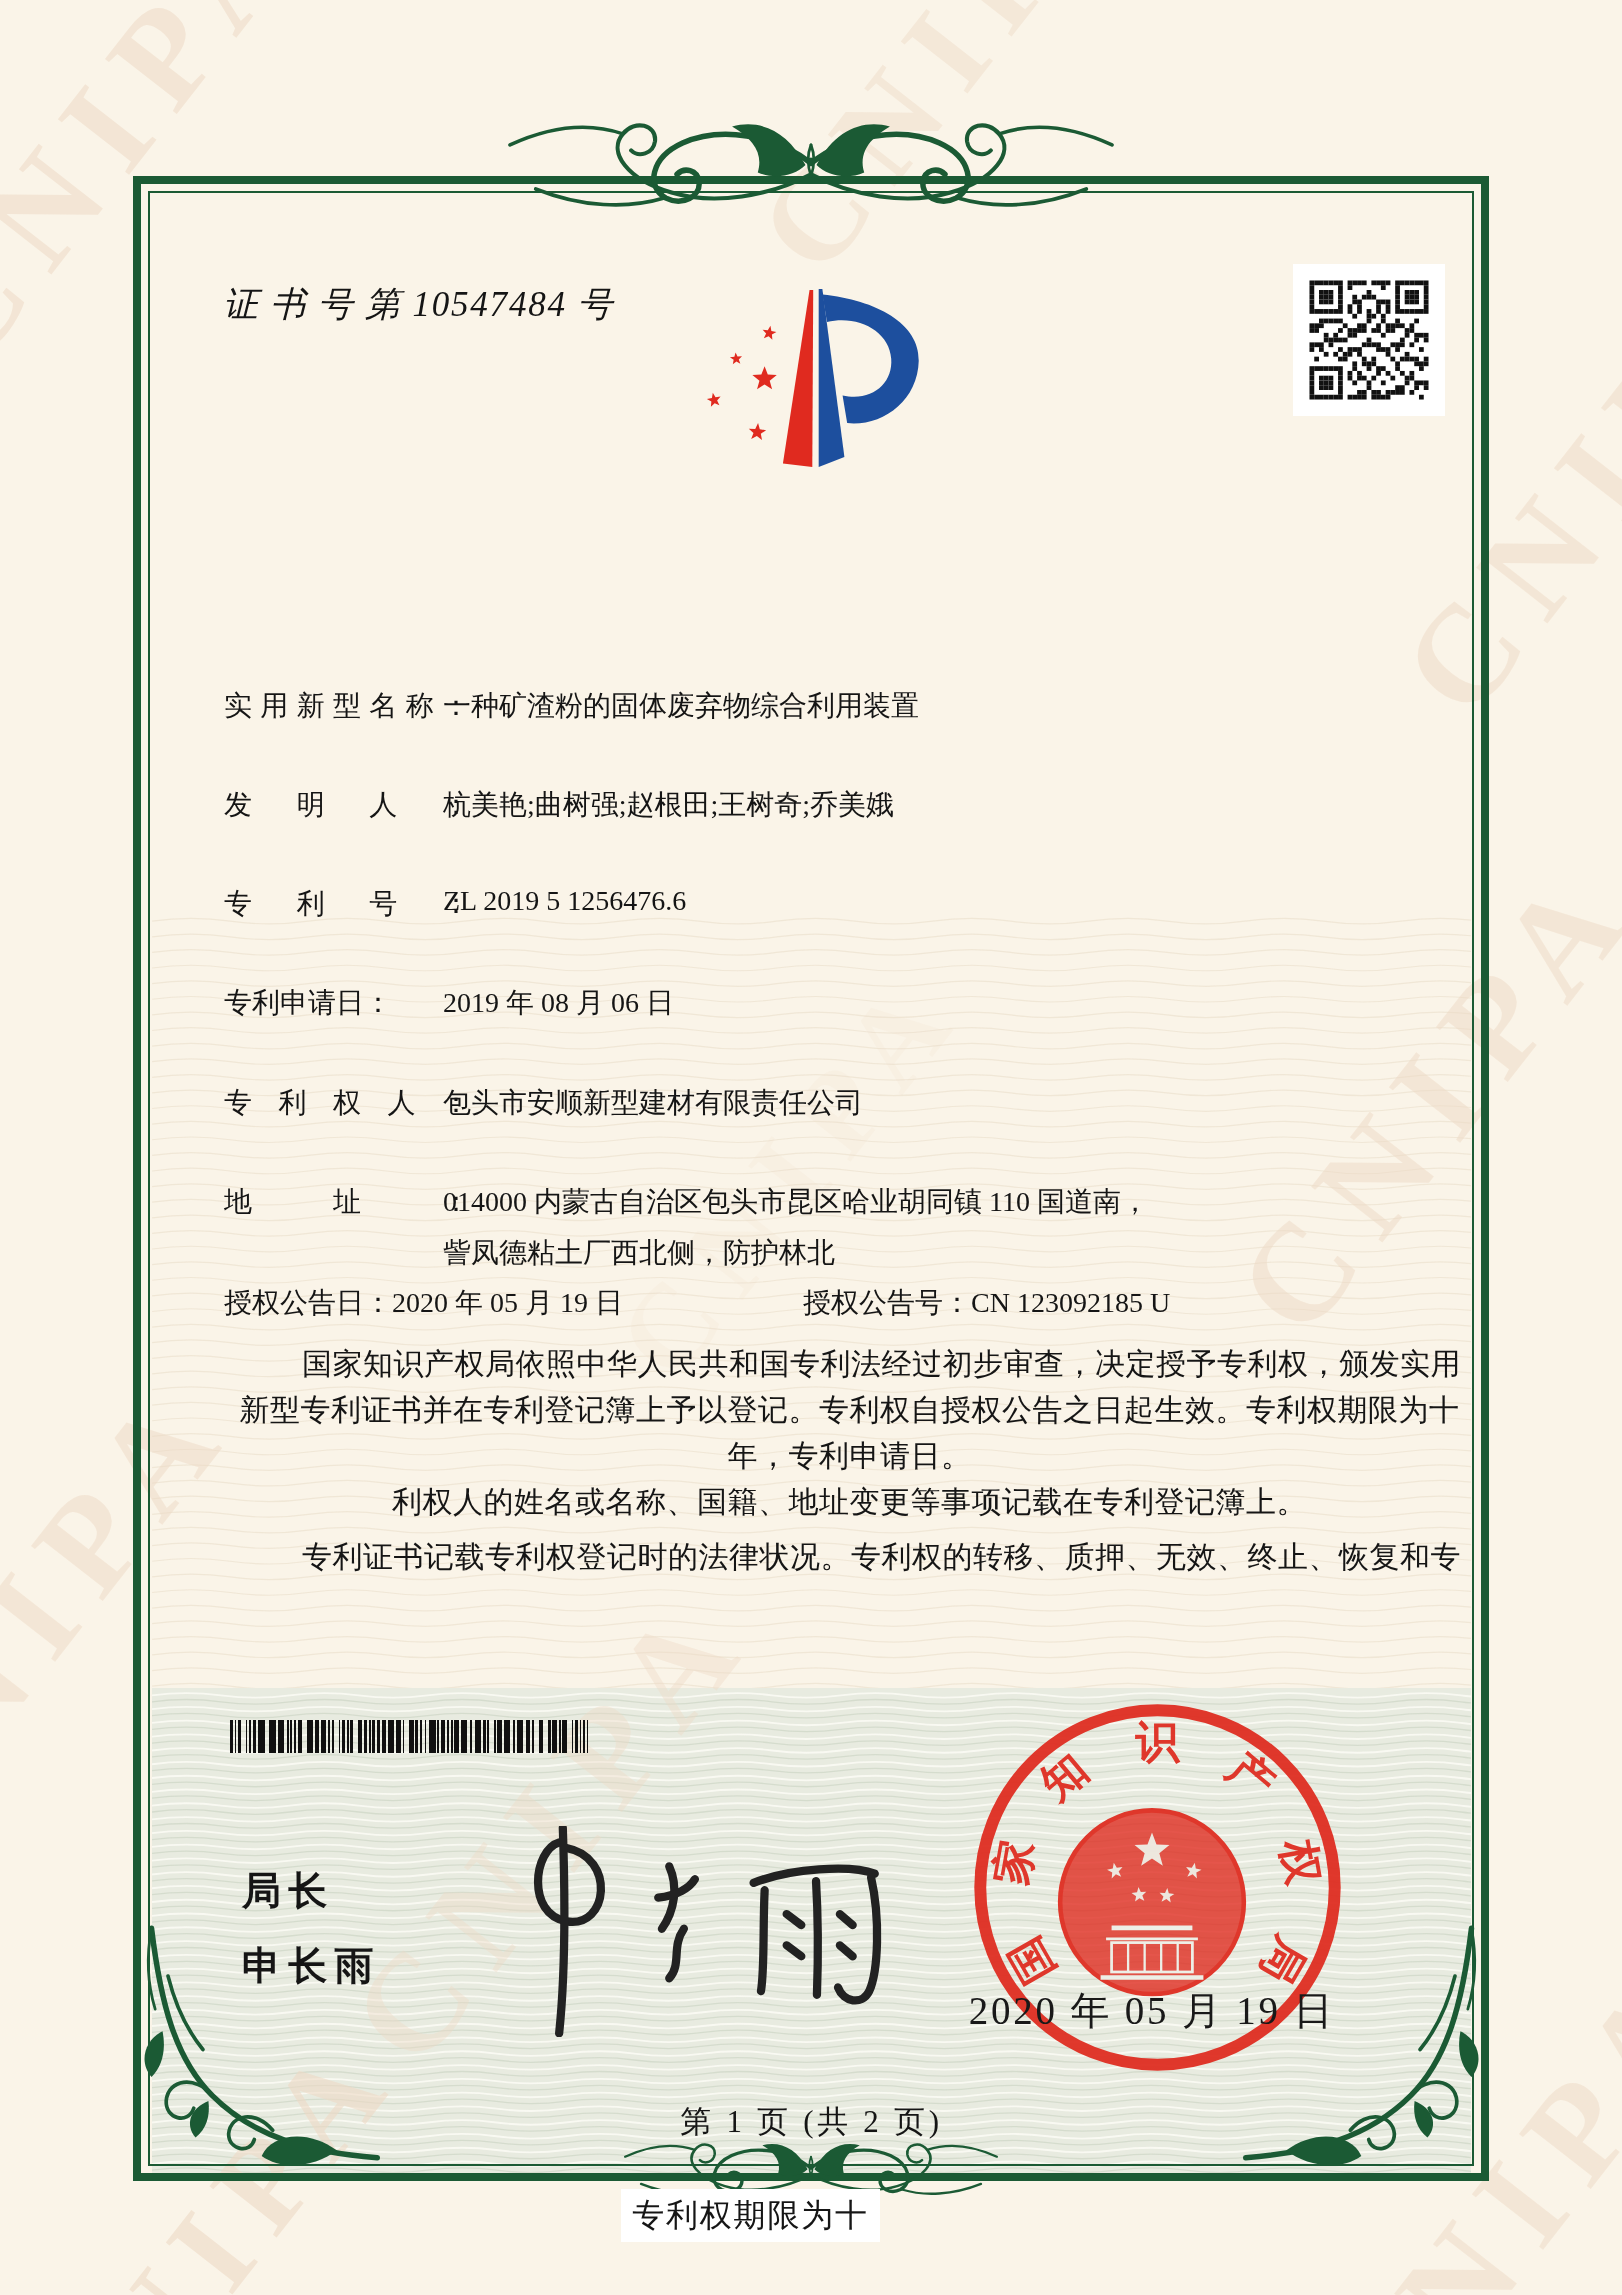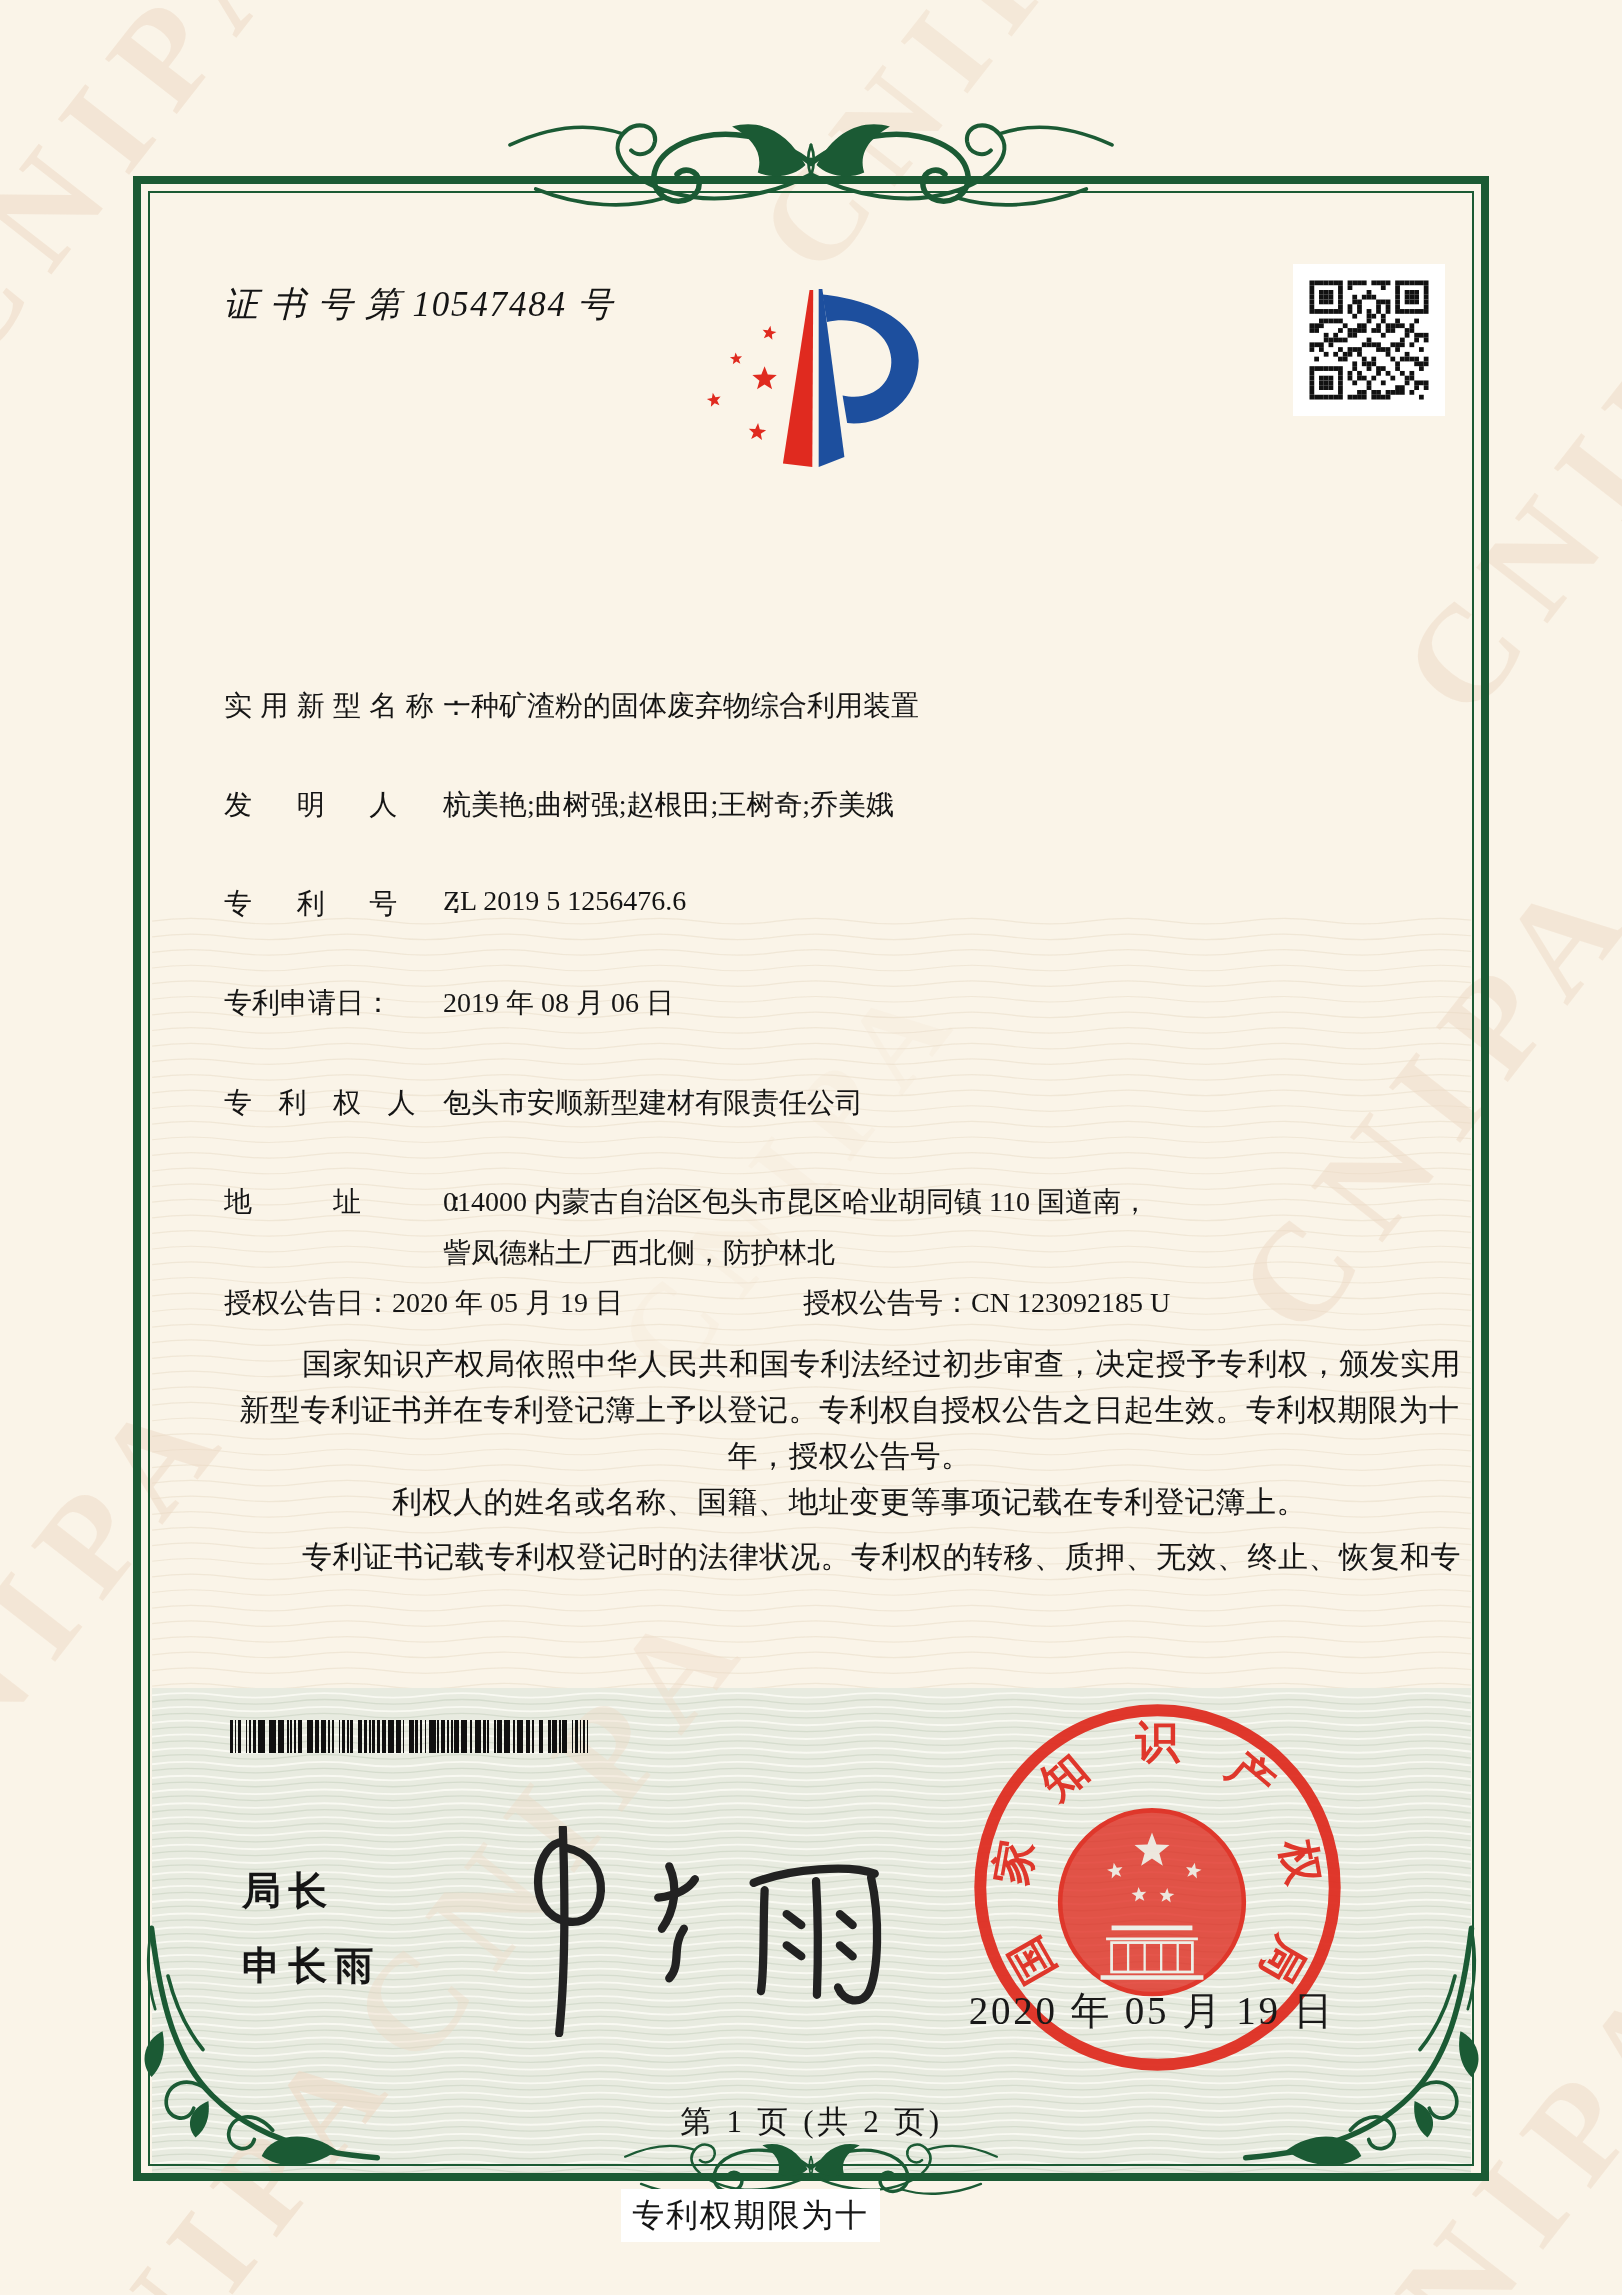--- a/index.html
+++ b/index.html
@@ -573,21 +573,21 @@
   <div class="row" style="top:1284px">
     <span class="tight">授权公告日：</span><span>2020 年 05 月 19 日</span>
     <span class="grant-right">
       <span class="tight">授权公告号：</span><span>CN 123092185 U</span>
     </span>
   </div>
 
   <div class="legal" id="legal-block">
       <div class="legal-line indent">国家知识产权局依照中华人民共和国专利法经过初步审查，决定授予专利权，颁发实用</div>
       <div class="legal-line">新型专利证书并在专利登记簿上予以登记。专利权自授权公告之日起生效。专利权期限为十</div>
-      <div class="legal-line">年，授权公告号。</div>
+      <div class="legal-line">年，专利申请日。</div>
       <div class="legal-line">利权人的姓名或名称、国籍、地址变更等事项记载在专利登记簿上。</div>
       <div class="legal-line indent p2">专利证书记载专利权登记时的法律状况。专利权的转移、质押、无效、终止、恢复和专</div>
     </div>
 
   <div class="barcode" id="barcode"><span class="bar" style="width: 2.8px; background: rgb(16, 16, 16);"></span><span class="bar" style="width: 1.8px;"></span><span class="bar" style="width: 1.8px; background: rgb(16, 16, 16);"></span><span class="bar" style="width: 1.8px;"></span><span class="bar" style="width: 2.8px; background: rgb(16, 16, 16);"></span><span class="bar" style="width: 4.6px;"></span><span class="bar" style="width: 1.8px; background: rgb(16, 16, 16);"></span><span class="bar" style="width: 1.8px;"></span><span class="bar" style="width: 1.8px; background: rgb(16, 16, 16);"></span><span class="bar" style="width: 1.8px;"></span><span class="bar" style="width: 2.8px; background: rgb(16, 16, 16);"></span><span class="bar" style="width: 2.8px;"></span><span class="bar" style="width: 6.4px; background: rgb(16, 16, 16);"></span><span class="bar" style="width: 4.6px;"></span><span class="bar" style="width: 6.4px; background: rgb(16, 16, 16);"></span><span class="bar" style="width: 1.8px;"></span><span class="bar" style="width: 6.4px; background: rgb(16, 16, 16);"></span><span class="bar" style="width: 2.8px;"></span><span class="bar" style="width: 1.8px; background: rgb(16, 16, 16);"></span><span class="bar" style="width: 1.8px;"></span><span class="bar" style="width: 1.8px; background: rgb(16, 16, 16);"></span><span class="bar" style="width: 1.8px;"></span><span class="bar" style="width: 1.8px; background: rgb(16, 16, 16);"></span><span class="bar" style="width: 1.8px;"></span><span class="bar" style="width: 4.6px; background: rgb(16, 16, 16);"></span><span class="bar" style="width: 4.6px;"></span><span class="bar" style="width: 6.4px; background: rgb(16, 16, 16);"></span><span class="bar" style="width: 1.8px;"></span><span class="bar" style="width: 4.6px; background: rgb(16, 16, 16);"></span><span class="bar" style="width: 1.8px;"></span><span class="bar" style="width: 4.6px; background: rgb(16, 16, 16);"></span><span class="bar" style="width: 1.8px;"></span><span class="bar" style="width: 2.8px; background: rgb(16, 16, 16);"></span><span class="bar" style="width: 1.8px;"></span><span class="bar" style="width: 1.8px; background: rgb(16, 16, 16);"></span><span class="bar" style="width: 4.6px;"></span><span class="bar" style="width: 1.8px; background: rgb(16, 16, 16);"></span><span class="bar" style="width: 1.8px;"></span><span class="bar" style="width: 2.8px; background: rgb(16, 16, 16);"></span><span class="bar" style="width: 1.8px;"></span><span class="bar" style="width: 1.8px; background: rgb(16, 16, 16);"></span><span class="bar" style="width: 1.8px;"></span><span class="bar" style="width: 2.8px; background: rgb(16, 16, 16);"></span><span class="bar" style="width: 4.6px;"></span><span class="bar" style="width: 4.6px; background: rgb(16, 16, 16);"></span><span class="bar" style="width: 1.8px;"></span><span class="bar" style="width: 2.8px; background: rgb(16, 16, 16);"></span><span class="bar" style="width: 1.8px;"></span><span class="bar" style="width: 1.8px; background: rgb(16, 16, 16);"></span><span class="bar" style="width: 1.8px;"></span><span class="bar" style="width: 2.8px; background: rgb(16, 16, 16);"></span><span class="bar" style="width: 1.8px;"></span><span class="bar" style="width: 2.8px; background: rgb(16, 16, 16);"></span><span class="bar" style="width: 1.8px;"></span><span class="bar" style="width: 4.6px; background: rgb(16, 16, 16);"></span><span class="bar" style="width: 1.8px;"></span><span class="bar" style="width: 6.4px; background: rgb(16, 16, 16);"></span><span class="bar" style="width: 1.8px;"></span><span class="bar" style="width: 4.6px; background: rgb(16, 16, 16);"></span><span class="bar" style="width: 1.8px;"></span><span class="bar" style="width: 1.8px; background: rgb(16, 16, 16);"></span><span class="bar" style="width: 4.6px;"></span><span class="bar" style="width: 4.6px; background: rgb(16, 16, 16);"></span><span class="bar" style="width: 1.8px;"></span><span class="bar" style="width: 2.8px; background: rgb(16, 16, 16);"></span><span class="bar" style="width: 1.8px;"></span><span class="bar" style="width: 1.8px; background: rgb(16, 16, 16);"></span><span class="bar" style="width: 2.8px;"></span><span class="bar" style="width: 1.8px; background: rgb(16, 16, 16);"></span><span class="bar" style="width: 2.8px;"></span><span class="bar" style="width: 6.4px; background: rgb(16, 16, 16);"></span><span class="bar" style="width: 1.8px;"></span><span class="bar" style="width: 1.8px; background: rgb(16, 16, 16);"></span><span class="bar" style="width: 1.8px;"></span><span class="bar" style="width: 4.6px; background: rgb(16, 16, 16);"></span><span class="bar" style="width: 1.8px;"></span><span class="bar" style="width: 1.8px; background: rgb(16, 16, 16);"></span><span class="bar" style="width: 1.8px;"></span><span class="bar" style="width: 1.8px; background: rgb(16, 16, 16);"></span><span class="bar" style="width: 1.8px;"></span><span class="bar" style="width: 4.6px; background: rgb(16, 16, 16);"></span><span class="bar" style="width: 1.8px;"></span><span class="bar" style="width: 6.4px; background: rgb(16, 16, 16);"></span><span class="bar" style="width: 2.8px;"></span><span class="bar" style="width: 1.8px; background: rgb(16, 16, 16);"></span><span class="bar" style="width: 2.8px;"></span><span class="bar" style="width: 6.4px; background: rgb(16, 16, 16);"></span><span class="bar" style="width: 1.8px;"></span><span class="bar" style="width: 2.8px; background: rgb(16, 16, 16);"></span><span class="bar" style="width: 1.8px;"></span><span class="bar" style="width: 1.8px; background: rgb(16, 16, 16);"></span><span class="bar" style="width: 4.6px;"></span><span class="bar" style="width: 1.8px; background: rgb(16, 16, 16);"></span><span class="bar" style="width: 1.8px;"></span><span class="bar" style="width: 4.6px; background: rgb(16, 16, 16);"></span><span class="bar" style="width: 1.8px;"></span><span class="bar" style="width: 6.4px; background: rgb(16, 16, 16);"></span><span class="bar" style="width: 2.8px;"></span><span class="bar" style="width: 1.8px; background: rgb(16, 16, 16);"></span><span class="bar" style="width: 1.8px;"></span><span class="bar" style="width: 6.4px; background: rgb(16, 16, 16);"></span><span class="bar" style="width: 2.8px;"></span><span class="bar" style="width: 4.6px; background: rgb(16, 16, 16);"></span><span class="bar" style="width: 1.8px;"></span><span class="bar" style="width: 1.8px; background: rgb(16, 16, 16);"></span><span class="bar" style="width: 4.6px;"></span><span class="bar" style="width: 4.6px; background: rgb(16, 16, 16);"></span><span class="bar" style="width: 4.6px;"></span><span class="bar" style="width: 2.8px; background: rgb(16, 16, 16);"></span><span class="bar" style="width: 1.8px;"></span><span class="bar" style="width: 4.6px; background: rgb(16, 16, 16);"></span><span class="bar" style="width: 1.8px;"></span><span class="bar" style="width: 1.8px; background: rgb(16, 16, 16);"></span><span class="bar" style="width: 1.8px;"></span><span class="bar" style="width: 4.6px; background: rgb(16, 16, 16);"></span><span class="bar" style="width: 4.6px;"></span><span class="bar" style="width: 1.8px; background: rgb(16, 16, 16);"></span><span class="bar" style="width: 1.8px;"></span><span class="bar" style="width: 2.8px; background: rgb(16, 16, 16);"></span><span class="bar" style="width: 1.8px;"></span><span class="bar" style="width: 1.8px; background: rgb(16, 16, 16);"></span><span class="bar" style="width: 1.8px;"></span><span class="bar" style="width: 1.8px; background: rgb(16, 16, 16);"></span><span class="bar" style="width: 1.8px;"></span><span class="bar" style="width: 0.9px; background: rgb(16, 16, 16);"></span></div>
 
   <div class="signer-title">局长</div>
   <div class="signer-name">申长雨</div>
 
   <svg class="sig-svg" width="432" height="211" viewBox="0 0 470 230">

